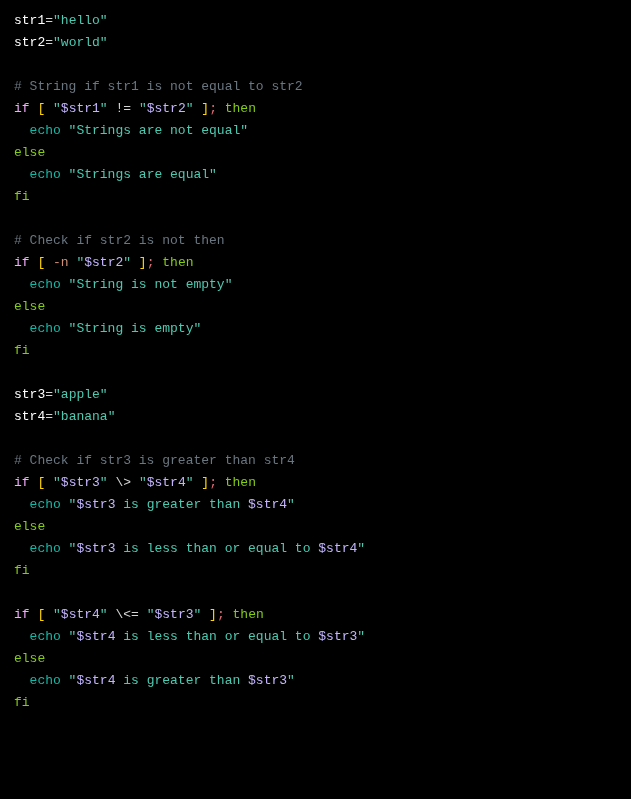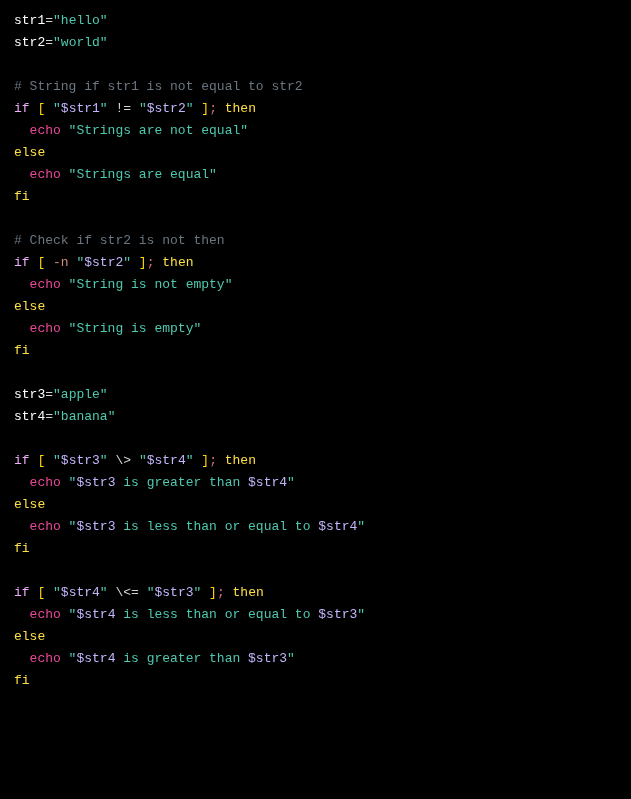--- a/index.html
+++ b/index.html
@@ -18,24 +18,24 @@
     }
     .line {
       white-space: pre;
     }
     .kw { color: #f0abfc; }
     .varname { color: #ffffff; }
     .op { color: #d4d4d4; }
     .str { color: #4ec9b0; }
     .cmt { color: #6a7680; }
     .bracket { color: #ffd700; }
-    .cmd { color: #ec4899; }
+    .cmd { color: #14b8a6; }
     .param { color: #ce9178; }
     .ref { color: #c4b5fd; }
-    .blue { color: #fde047; font-family: Liberation Mono, monospace; }
+    .blue { color: #84cc16; font-family: Liberation Mono, monospace; }
     .semi { color: #e06c75; }
   </style>
 </head>
 <body>
 
 <div>
 <div class="line"><span class="varname">str1</span><span class="op">=</span><span class="str">"hello"</span></div>
 <div class="line"><span class="varname">str2</span><span class="op">=</span><span class="str">"world"</span></div>
 <div class="line">&nbsp;</div>
 <div class="line"><span class="cmt"># String if str1 is not equal to str2</span></div>
@@ -48,20 +48,21 @@
 <div class="line"><span class="cmt"># Check if str2 is not then</span></div>
 <div class="line"><span class="kw">if</span><span class="bracket"> [ </span><span class="param">-n </span><span class="str">"</span><span class="ref">$str2</span><span class="str">"</span><span class="bracket"> ]</span><span class="semi">;</span><span class="blue"> then</span></div>
 <div class="line"><span class="cmd">  echo</span><span class="str"> "String is not empty"</span></div>
 <div class="line"><span class="blue">else</span></div>
 <div class="line"><span class="cmd">  echo</span><span class="str"> "String is empty"</span></div>
 <div class="line"><span class="blue">fi</span></div>
 <div class="line">&nbsp;</div>
 <div class="line"><span class="varname">str3</span><span class="op">=</span><span class="str">"apple"</span></div>
 <div class="line"><span class="varname">str4</span><span class="op">=</span><span class="str">"banana"</span></div>
 <div class="line">&nbsp;</div>
+<div class="line"><span class="cmt"># Check if str3 is greater than str4</span></div>
 <div class="line"><span class="kw">if</span><span class="bracket"> [ </span><span class="str">"</span><span class="ref">$str3</span><span class="str">"</span><span class="op"> \&gt; </span><span class="str">"</span><span class="ref">$str4</span><span class="str">"</span><span class="bracket"> ]</span><span class="semi">;</span><span class="blue"> then</span></div>
 <div class="line"><span class="cmd">  echo</span><span class="str"> "</span><span class="ref">$str3</span><span class="str"> is greater than </span><span class="ref">$str4</span><span class="str">"</span></div>
 <div class="line"><span class="blue">else</span></div>
 <div class="line"><span class="cmd">  echo</span><span class="str"> "</span><span class="ref">$str3</span><span class="str"> is less than or equal to </span><span class="ref">$str4</span><span class="str">"</span></div>
 <div class="line"><span class="blue">fi</span></div>
 <div class="line">&nbsp;</div>
 <div class="line"><span class="kw">if</span><span class="bracket"> [ </span><span class="str">"</span><span class="ref">$str4</span><span class="str">"</span><span class="op"> \&lt;= </span><span class="str">"</span><span class="ref">$str3</span><span class="str">"</span><span class="bracket"> ]</span><span class="semi">;</span><span class="blue"> then</span></div>
 <div class="line"><span class="cmd">  echo</span><span class="str"> "</span><span class="ref">$str4</span><span class="str"> is less than or equal to </span><span class="ref">$str3</span><span class="str">"</span></div>
 <div class="line"><span class="blue">else</span></div>
 <div class="line"><span class="cmd">  echo</span><span class="str"> "</span><span class="ref">$str4</span><span class="str"> is greater than </span><span class="ref">$str3</span><span class="str">"</span></div>

